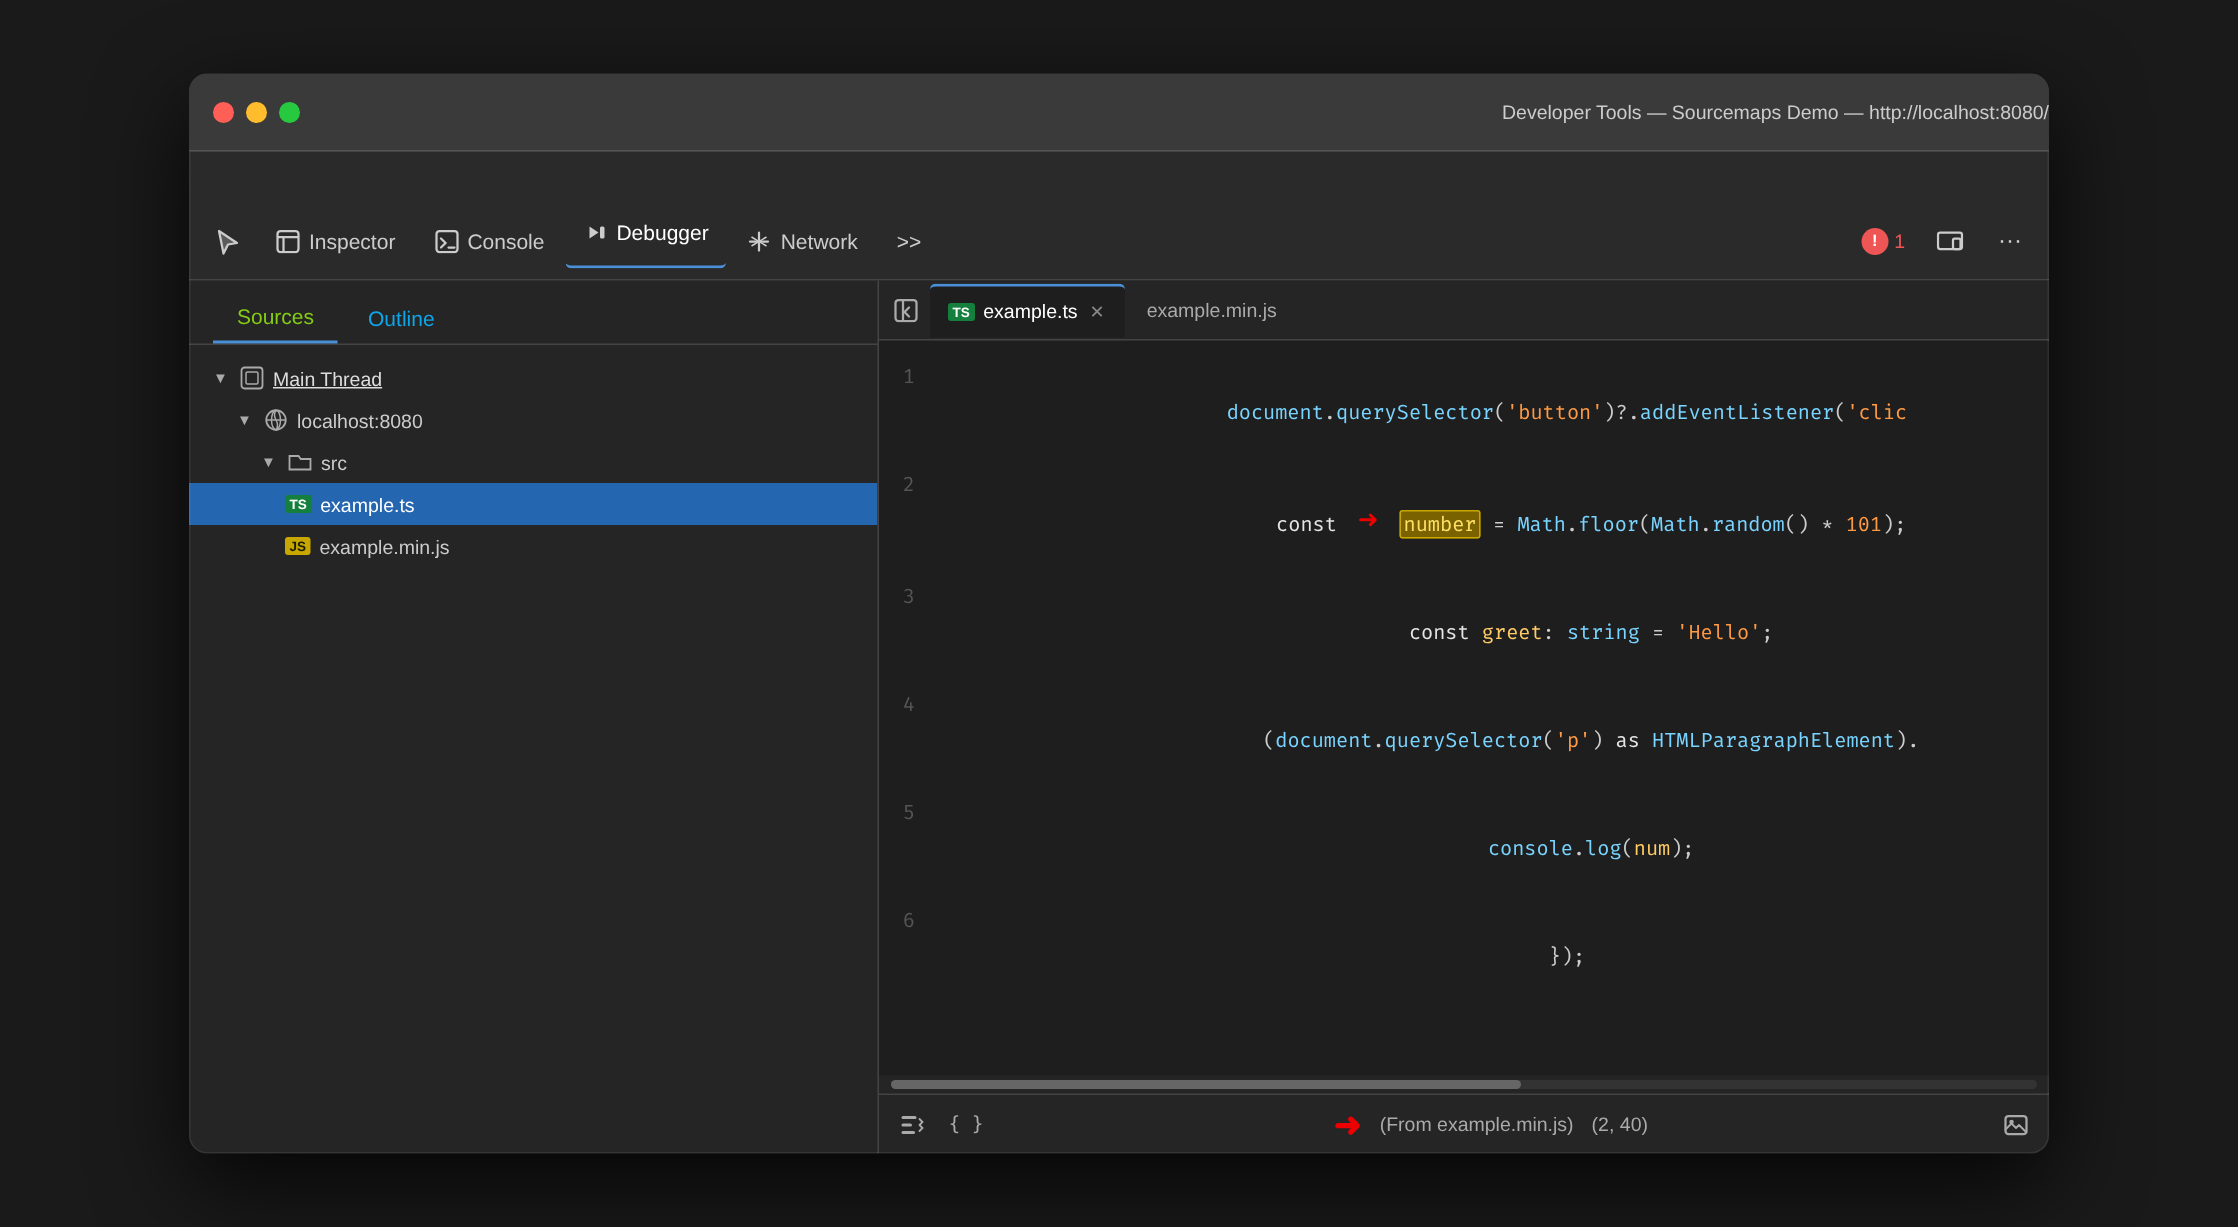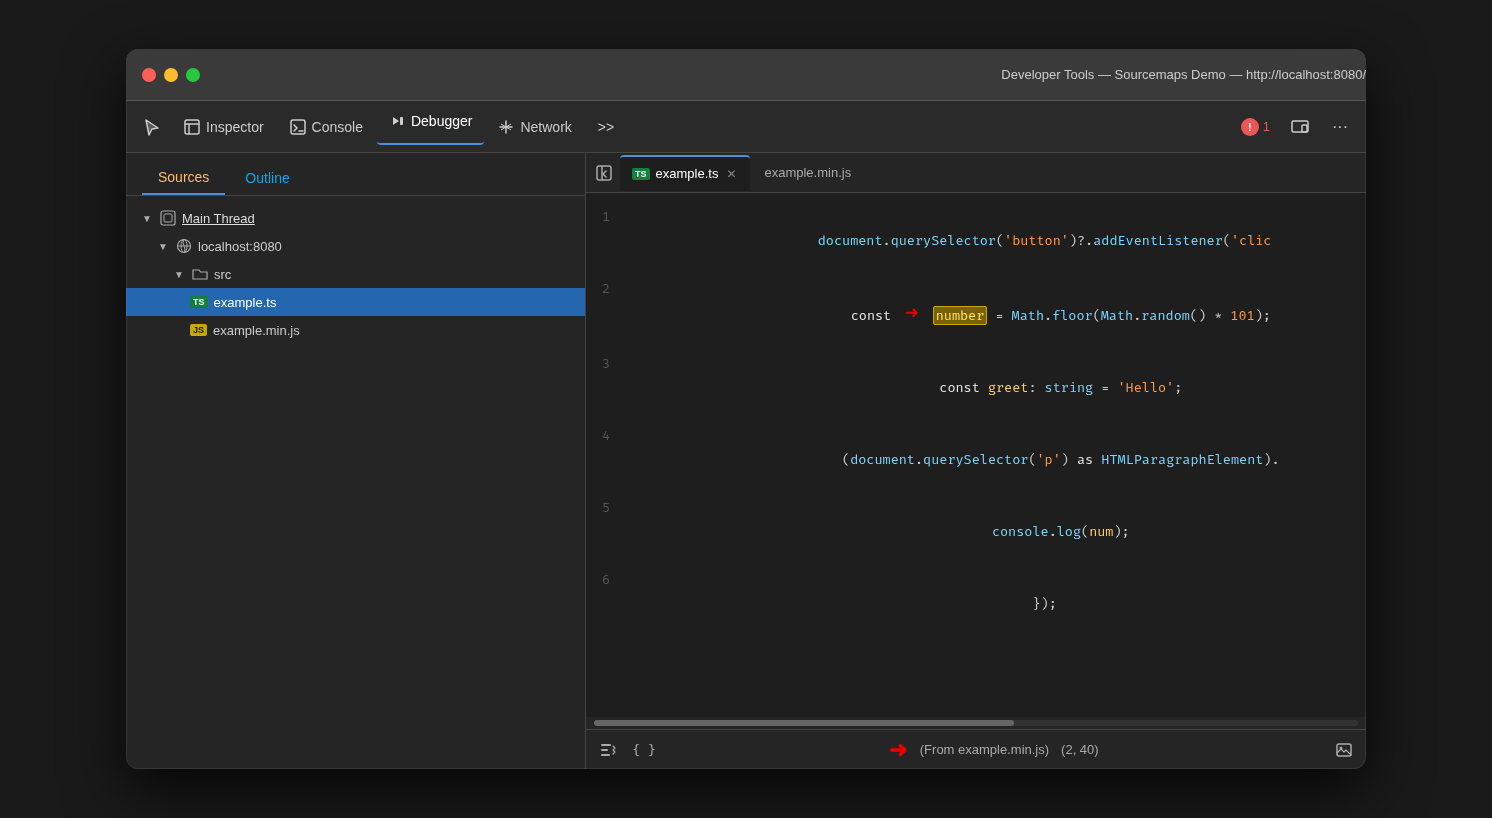--- a/index.html
+++ b/index.html
@@ -56,20 +56,21 @@
     
     .toolbar {
       background: #2a2a2a;
       height: 52px;
       display: flex;
       align-items: center;
       padding: 0 8px;
       border-bottom: 1px solid #444;
       flex-shrink: 0;
       gap: 2px;
+      margin-top: 34px;
     }
 
     .toolbar-icon-btn {
       width: 36px;
       height: 36px;
       display: flex;
       align-items: center;
       justify-content: center;
       border-radius: 4px;
       cursor: pointer;
@@ -161,21 +162,21 @@
       font-size: 14px;
       cursor: pointer;
       border-bottom: 2px solid transparent;
       color: #0ea5e9;
       background: none;
       border: none;
       font-weight: 500;
     }
 
     .sidebar-tab.active {
-      color: #fdba74;
+      color: #84cc16;
       border-bottom: 2px solid #4a90d9;
     }
 
     .sidebar-tree {
       flex: 1;
       padding: 8px 0;
       overflow-y: auto;
     }
 
     .tree-item {

